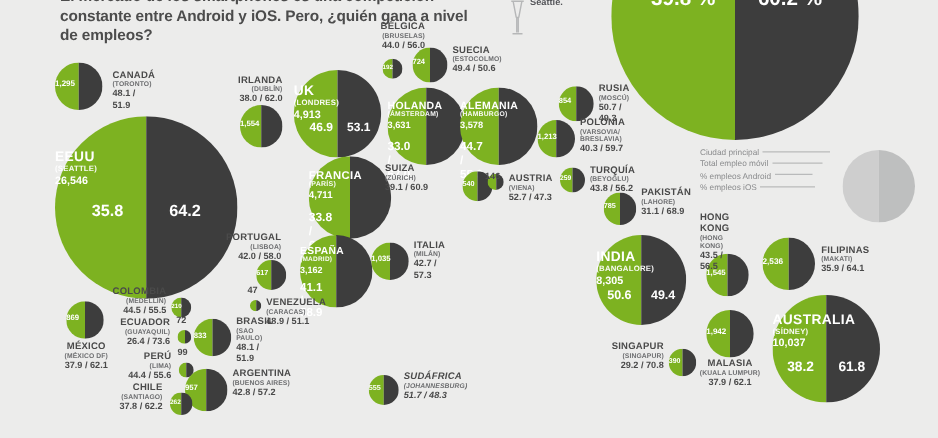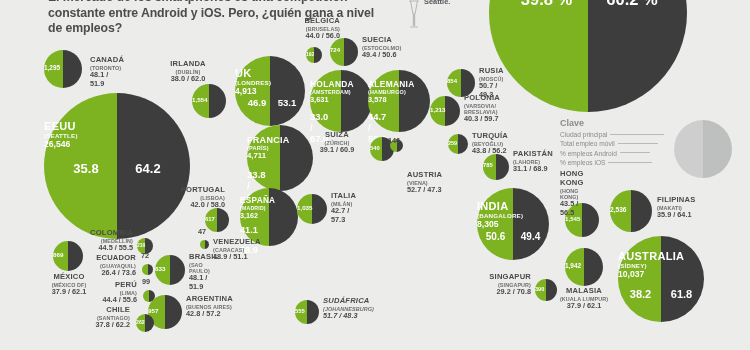--- a/index.html
+++ b/index.html
@@ -78,21 +78,20 @@
   <div class="node" id="hero-pie">
     <div class="pie" style="left:0;top:0;width:198px;height:198px;">
       <div class="half l"></div>
       <div class="half r"></div>
     </div>
     <div class="pct-l">39.8 %</div>
     <div class="pct-r">60.2 %</div>
   </div>
 
   <div id="legend">
-    <div class="ttl">Clave</div>
     <div class="row"><span>Ciudad principal</span><span class="leader" style="width:54px"></span></div>
     <div class="row"><span>Total empleo móvil</span><span class="leader" style="width:40px"></span></div>
     <div class="row"><span>% empleos Android</span><span class="leader" style="width:30px"></span></div>
     <div class="row"><span>% empleos iOS</span><span class="leader" style="width:44px"></span></div>
     <div class="key-pie">
         <div class="kl"></div>
         <div class="kr"></div>
       </div>
   </div>
 
@@ -122,21 +121,21 @@
     <div class="pct" style="left:11px;top:68px;width:62px;text-align:center;">35.8</div>
     <div class="pct" style="left:73px;top:68px;width:62px;text-align:center;">64.2</div>
   </div>
 
   <div class="node" style="left:192px;top:84px;">
     <div class="pie" style="width:34px;height:34px;">
         <div class="half l"></div>
         <div class="half r"></div>
       </div>
     <div class="bub-num" style="top:12px;font-size:6.2px;">1,554</div>
-    <div class="lbl" style="left:-42px;top:-24px;text-align:center;width:76px;">
+    <div class="lbl" style="left:-42px;top:-24px;text-align:right;width:76px;">
       <div class="cty">IRLANDA</div>
       <div class="city">(DUBLÍN)</div>
       <div class="split">38.0 / 62.0</div>
     </div>
   </div>
 
   <div class="node" style="left:235px;top:56px;">
     <div class="pie" style="width:70px;height:70px;">
         <div class="half l"></div>
         <div class="half r"></div>
@@ -240,36 +239,36 @@
     </div>
     <div class="inner" style="top:44px;font-size:9.6px;">33.8 / 66.2</div>
   </div>
 
   <div class="node" style="left:370px;top:137px;">
     <div class="pie" style="width:24px;height:24px;">
         <div class="half l"></div>
         <div class="half r"></div>
       </div>
     <div class="bub-num" style="top:8px;font-size:5.8px;">540</div>
-    <div class="lbl" style="left:-62px;top:-6px;text-align:center;width:58px;">
+    <div class="lbl" style="left:-62px;top:-6px;text-align:left;width:58px;">
       <div class="cty">SUIZA</div>
       <div class="city">(ZÚRICH)</div>
       <div class="split">39.1 / 60.9</div>
     </div>
   </div>
 
   <div class="node" style="left:390px;top:139px;">
     <div class="pie" style="width:13px;height:13px;">
         <div class="half l"></div>
         <div class="half r"></div>
       </div>
     <div class="lbl" style="left:-2px;top:-12px;margin-top:10px;">
       <div class="tot">146</div>
     </div>
-    <div class="lbl" style="left:17px;top:0px;margin-top:32px;">
+    <div class="lbl" style="left:17px;top:0px;">
       <div class="cty">AUSTRIA</div>
       <div class="city">(VIENA)</div>
       <div class="split">52.7 / 47.3</div>
     </div>
   </div>
 
   <div class="node" style="left:448px;top:134px;">
     <div class="pie" style="width:20px;height:20px;">
         <div class="half l"></div>
         <div class="half r"></div>

